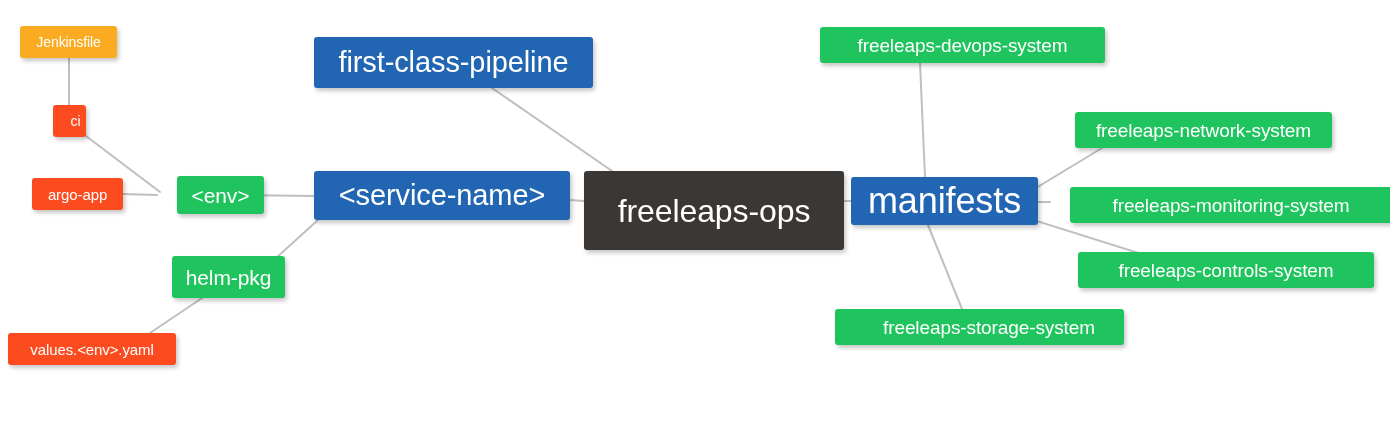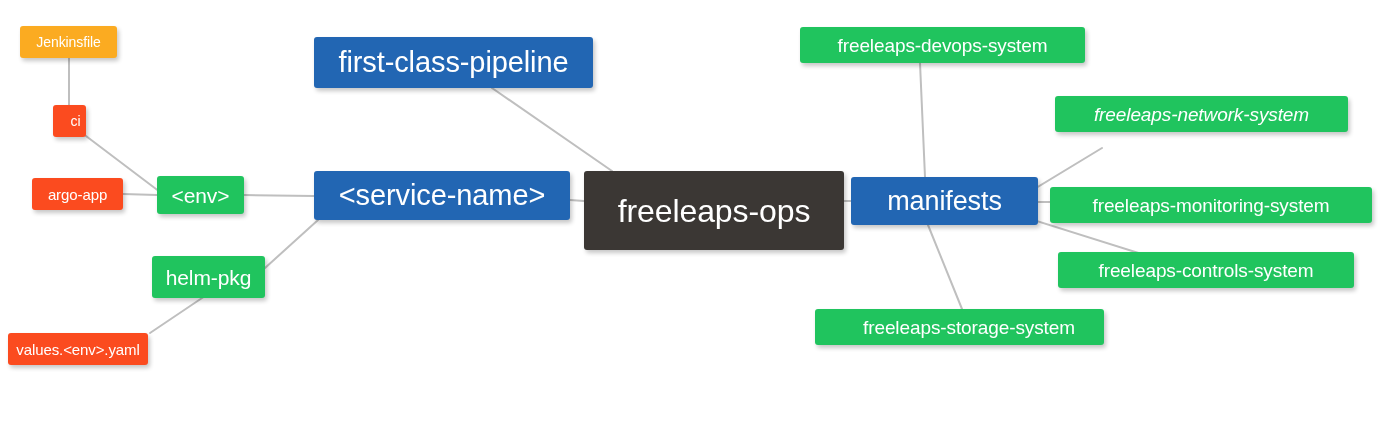--- a/index.html
+++ b/index.html
@@ -34,21 +34,21 @@
     color: #ffffff;
     white-space: nowrap;
     border-radius: 3px;
     box-shadow: 2px 3px 4px rgba(0,0,0,0.22);
     line-height: 1;
     letter-spacing: -0.1px;
     z-index: 2;
   }
   .n-root   { background: #3b3734; }
   .n-blue   { background: #2266b3; }
-  .n-green  { background: #20c45e; }
+  .n-green  { background: #20c45e; margin-left: 20px; }
   .n-orange { background: #fbab21; }
   .n-red    { background: #fb4b1f; }
 </style>
 </head>
 <body>
 
 <div id="canvas">
   <svg id="edges" viewBox="0 0 1390 421" xmlns="http://www.w3.org/2000/svg">
       <path d="M 69,58 L 69,105" stroke="#bfbfbf" stroke-width="2" fill="none" stroke-linecap="round"></path>
       <path d="M 82,133 L 160,192" stroke="#bfbfbf" stroke-width="2" fill="none" stroke-linecap="round"></path>
@@ -64,24 +64,24 @@
       <path d="M 1008,202 L 1050,202" stroke="#bfbfbf" stroke-width="2" fill="none" stroke-linecap="round"></path>
       <path d="M 1008,212 L 1148,256" stroke="#bfbfbf" stroke-width="2" fill="none" stroke-linecap="round"></path>
       <path d="M 928,225 L 962,309" stroke="#bfbfbf" stroke-width="2" fill="none" stroke-linecap="round"></path>
     </svg>
   <div id="nodes">
       <div class="node n-orange" style="left: 20px; top: 26px; width: 97px; height: 32px; font-size: 14px;">Jenkinsfile</div>
       <div class="node n-red" style="left: 53px; top: 105px; width: 33px; height: 32px; font-size: 14px; padding-left: 12px;">ci</div>
       <div class="node n-red" style="left: 32px; top: 178px; width: 91px; height: 32px; font-size: 15px;">argo-app</div>
       <div class="node n-green" style="left: 157px; top: 176px; width: 87px; height: 38px; font-size: 21px;">&lt;env&gt;</div>
       <div class="node n-green" style="left: 152px; top: 256px; width: 113px; height: 42px; font-size: 21px;">helm-pkg</div>
-      <div class="node n-red" style="left: 8px; top: 333px; width: 140px; height: 32px; font-size: 15px;">values.&lt;env&gt;.yaml</div>
+      <div class="node n-red" style="left: 8px; top: 333px; width: 168px; height: 32px; font-size: 15px;">values.&lt;env&gt;.yaml</div>
       <div class="node n-blue" style="left: 314px; top: 37px; width: 279px; height: 51px; font-size: 29px;">first-class-pipeline</div>
       <div class="node n-blue" style="left: 314px; top: 171px; width: 256px; height: 49px; font-size: 29px;">&lt;service-name&gt;</div>
       <div class="node n-root" style="left: 584px; top: 171px; width: 260px; height: 79px; font-size: 32px;">freeleaps-ops</div>
-      <div class="node n-blue" style="left: 851px; top: 177px; width: 187px; height: 48px; font-size: 27px;">manifests</div>
+      <div class="node n-blue" style="left: 851px; top: 177px; width: 187px; height: 48px; font-size: 36px;">manifests</div>
       <div class="node n-green" style="left: 800px; top: 27px; width: 285px; height: 36px; font-size: 19px;">freeleaps-devops-system</div>
-      <div class="node n-green" style="left: 1055px; top: 96px; width: 293px; height: 36px; font-size: 19px; font-style: italic;">freeleaps-network-system</div>
+      <div class="node n-green" style="left: 1055px; top: 112px; width: 257px; height: 36px; font-size: 19px;">freeleaps-network-system</div>
       <div class="node n-green" style="left: 1050px; top: 187px; width: 322px; height: 36px; font-size: 19px;">freeleaps-monitoring-system</div>
       <div class="node n-green" style="left: 1058px; top: 252px; width: 296px; height: 36px; font-size: 19px;">freeleaps-controls-system</div>
       <div class="node n-green" style="left: 815px; top: 309px; width: 289px; height: 36px; font-size: 19px; padding-left: 19px;">freeleaps-storage-system</div>
     </div>
 </div>
 
 </body></html>

